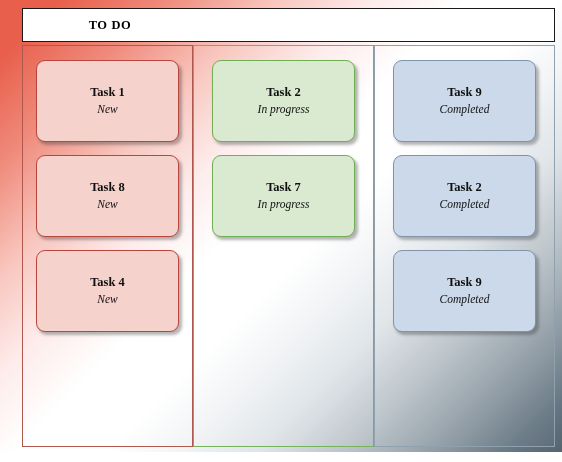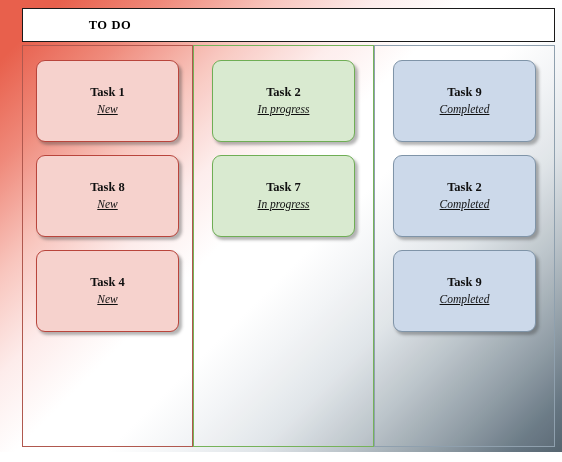--- a/index.html
+++ b/index.html
@@ -116,21 +116,20 @@
     font-size: 12.5px;
     color: #101010;
     line-height: 1.25;
   }
   .card .subtitle {
     font-style: italic;
     font-size: 11.5px;
     color: #101010;
     line-height: 1.35;
     margin-top: 1px;
-    text-decoration: underline;
   }
 
   .card.todo {
     background: #f6d2cd;
     border-color: #b9453c;
   }
   .card.doing {
     background: #d9ead0;
     border-color: #6fae55;
   }

